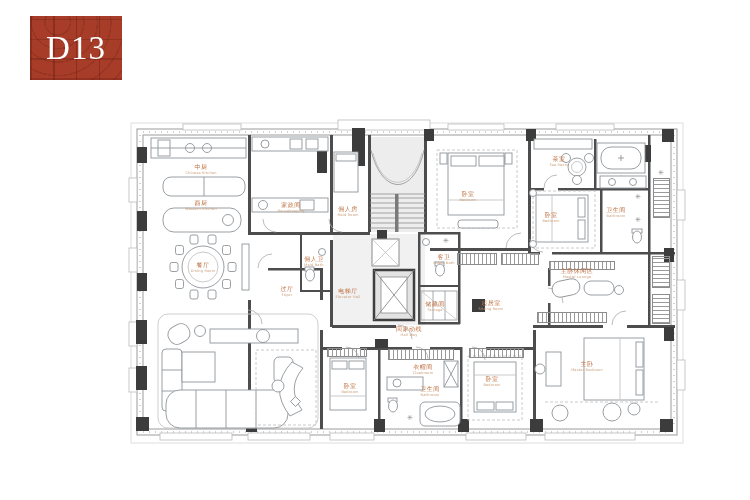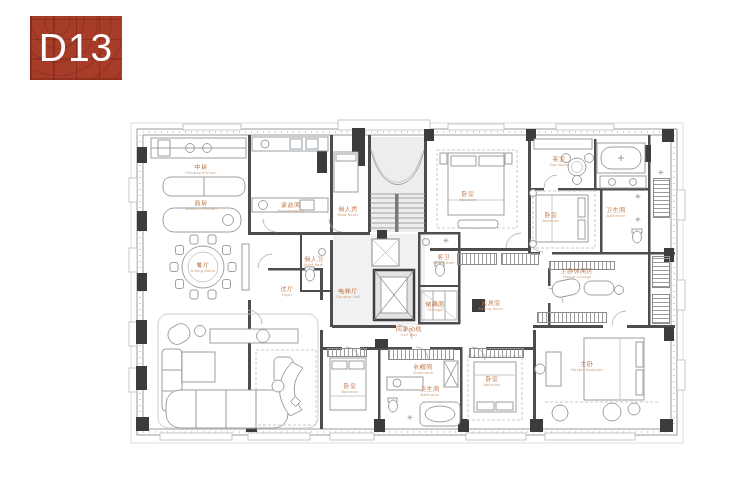--- a/index.html
+++ b/index.html
@@ -6,21 +6,21 @@
   .stage{position:relative;width:750px;height:500px;background:#ffffff;overflow:hidden;
          font-family:"DejaVu Sans",sans-serif;}
   
   .logo{position:absolute;left:30px;top:16px;width:92px;height:64px;
         display:flex;align-items:center;justify-content:center;
         background:
           repeating-linear-gradient(90deg, rgba(101,24,15,.40) 0 1.5px, rgba(0,0,0,0) 1.5px 23px),
           repeating-linear-gradient(0deg, rgba(101,24,15,.30) 0 1.5px, rgba(0,0,0,0) 1.5px 20px),
           repeating-radial-gradient(circle at 30% 10%, rgba(0,0,0,0) 0 12px, rgba(101,24,15,.22) 12px 13.5px),
           #a73d28;}
-  .logo span{color:#ffffff;font-family:Liberation Sans, sans-serif;font-size:39px;letter-spacing:1px;}
+  .logo span{color:#ffffff;font-family:Liberation Serif, serif;font-size:33px;letter-spacing:1px;}
   
   .plan{position:absolute;left:0;top:0;width:750px;height:500px;}
   .plan svg{position:absolute;left:0;top:0;}
   
   .room-label{position:absolute;transform:translate(-50%,-50%);text-align:center;
               color:#bf7040;line-height:1.15;white-space:nowrap;pointer-events:none;}
   .room-label .cn{display:block;font-size:6px;letter-spacing:.5px;}
   .room-label .en{display:block;font-size:3.5px;color:#c99d78;letter-spacing:.2px;}
   
   .hatch{position:absolute;border:1px solid #8c8c8c;box-sizing:border-box;

